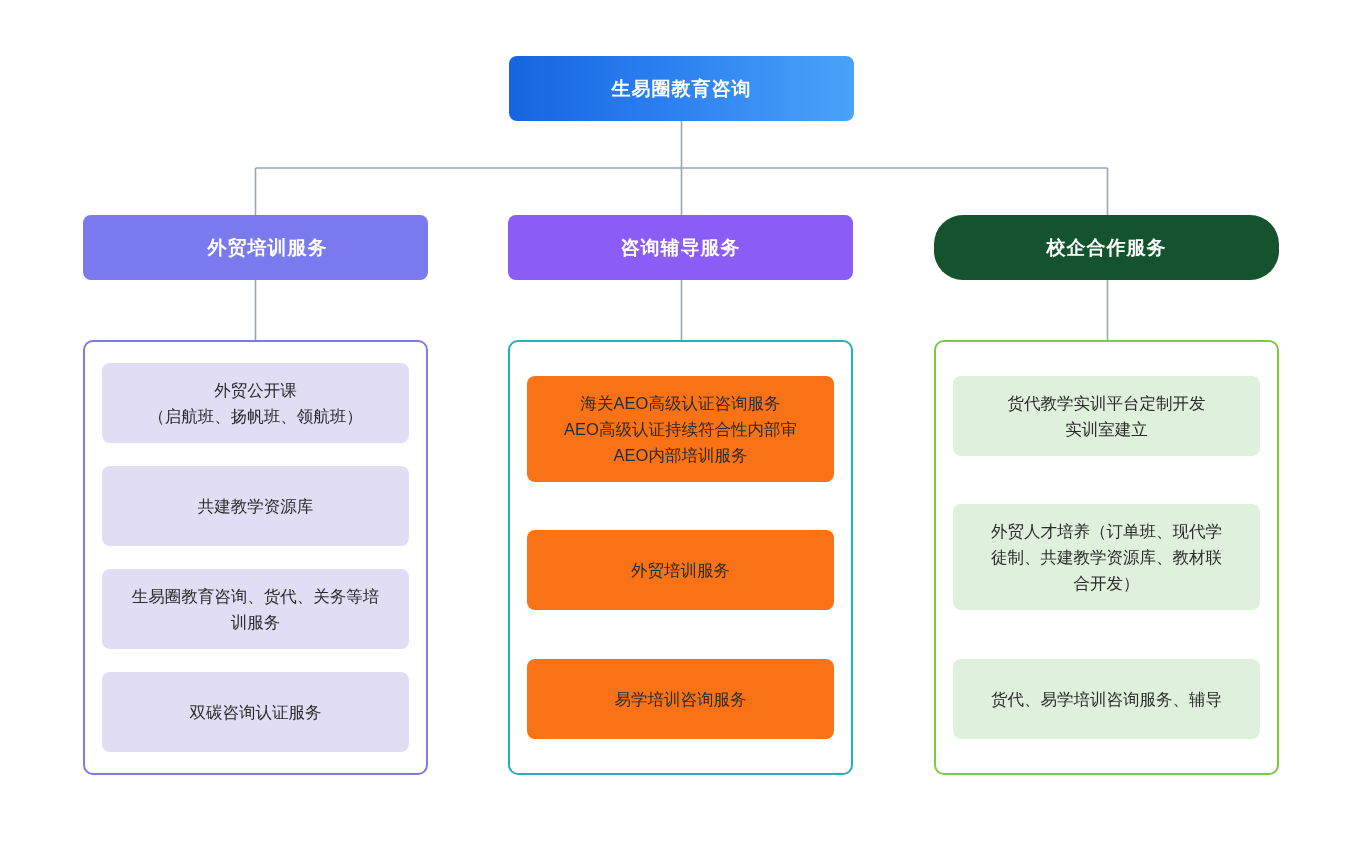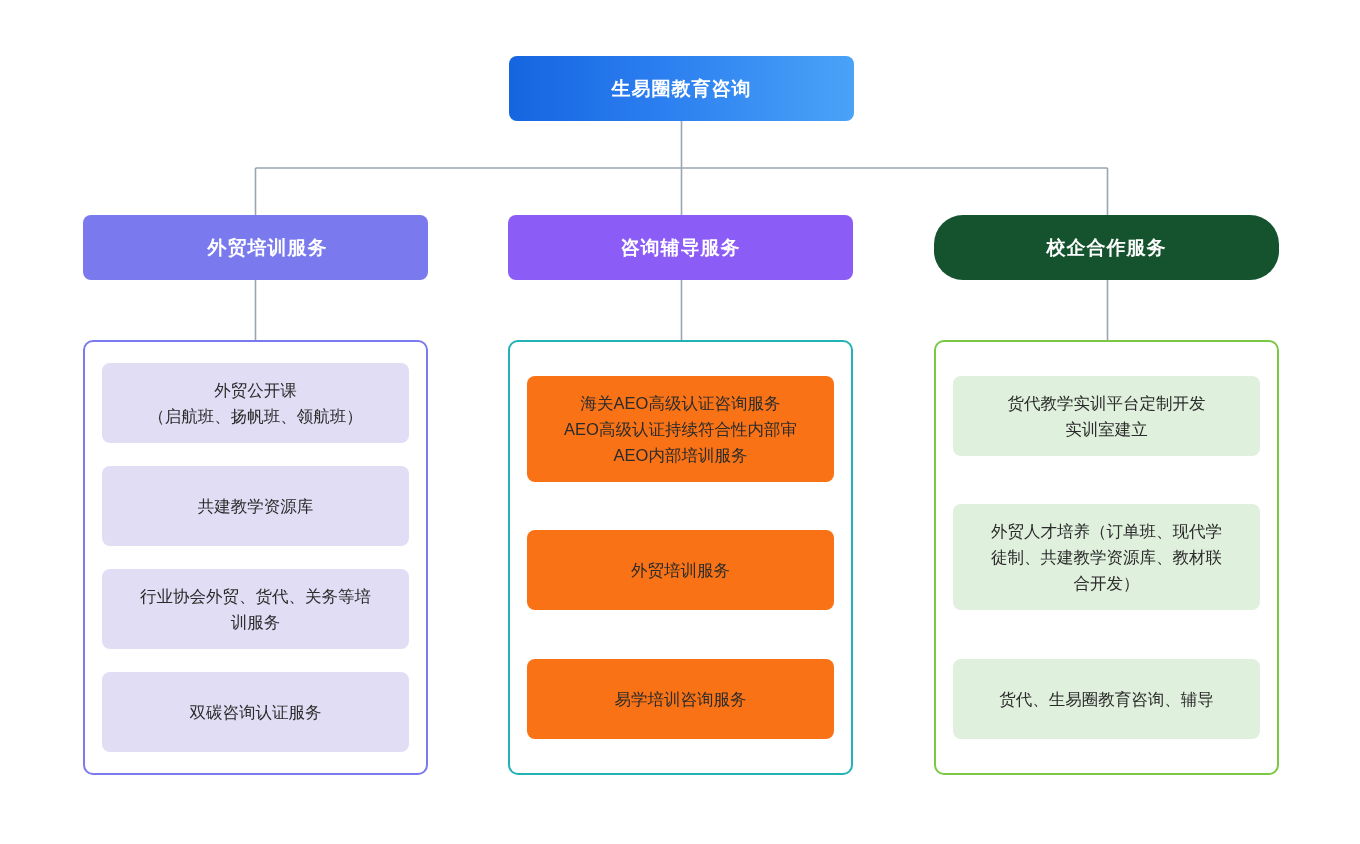--- a/index.html
+++ b/index.html
@@ -142,21 +142,21 @@
   </svg>
 
   <div class="root-node">生易圈教育咨询</div>
 
   <div class="branch branch-0">
     <div class="branch-header hdr-purple">外贸培训服务</div>
     <div class="branch-panel panel-purple">
       <div class="item item-purple h-80">外贸公开课
 （启航班、扬帆班、领航班）</div>
       <div class="item item-purple h-80">共建教学资源库</div>
-      <div class="item item-purple h-80">行业协会外贸、货代、关务等培
+      <div class="item item-purple h-80">生易圈教育咨询、货代、关务等培
 训服务</div>
       <div class="item item-purple h-80">双碳咨询认证服务</div>
     </div>
   </div>
 
   <div class="branch branch-1">
     <div class="branch-header hdr-teal">咨询辅导服务</div>
     <div class="branch-panel panel-teal">
       <div class="item item-teal h-80">海关AEO高级认证咨询服务
 AEO高级认证持续符合性内部审
@@ -167,17 +167,17 @@
   </div>
 
   <div class="branch branch-2">
     <div class="branch-header hdr-green">校企合作服务</div>
     <div class="branch-panel panel-green">
       <div class="item item-green h-80">货代教学实训平台定制开发
 实训室建立</div>
       <div class="item item-green h-80">外贸人才培养（订单班、现代学
 徒制、共建教学资源库、教材联
 合开发）</div>
-      <div class="item item-green h-80">货代、生易圈教育咨询、辅导</div>
+      <div class="item item-green h-80">货代、易学培训咨询服务、辅导</div>
     </div>
   </div>
 
 </div>
 
 </body></html>

